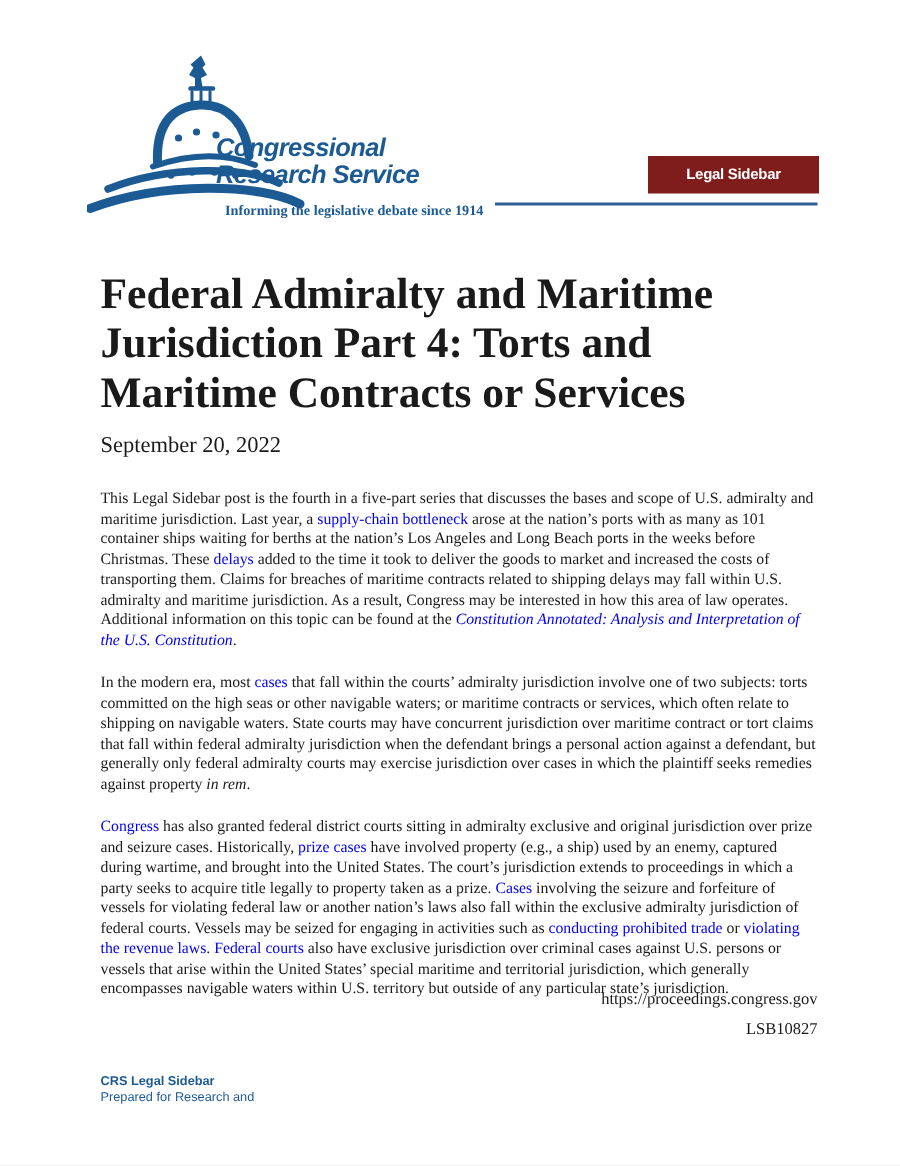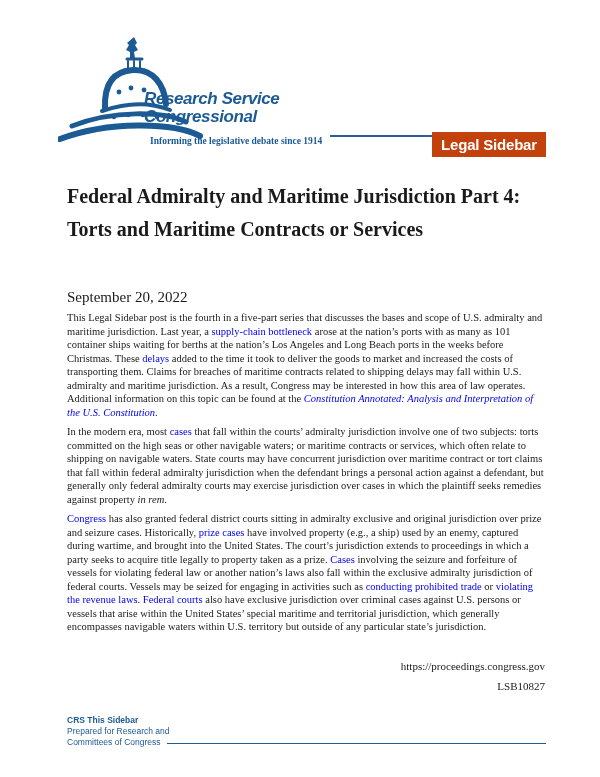--- a/index.html
+++ b/index.html
@@ -16,31 +16,31 @@
   
   .dome { position:absolute; left:58px; top:34px; width:146px; height:110px; }
   .wordmark { position:absolute; left:144px; top:90px; color:#1C5A94;
     font-family:"Liberation Sans", sans-serif; font-style:italic; font-weight:800;
     font-size:17px; line-height:18px; letter-spacing:-0.4px; }
   .tagline { position:absolute; left:150px; top:136px; color:#1C5A94;
     font-family:Liberation Serif, serif; font-weight:700; font-size:9.5px; }
   .header-rule { position:absolute; left:330px; top:135px; width:215px; height:2px;
     background:#2d5f93; }
   .badge { position:absolute; left:432px; top:104px; width:114px; height:25px;
-    background:#c2410c; color:#ffffff; text-align:center; line-height:25px;
-    font-family:"Liberation Sans", sans-serif; font-weight:800; font-size:15px;
-    letter-spacing:-0.2px;margin-top:28px; }
+    background:#7f1d1d; color:#ffffff; text-align:center; line-height:25px;
+    font-family:"Liberation Sans", sans-serif; font-weight:800; font-size:10px;
+    letter-spacing:-0.2px; }
   
   .doc-title { position:absolute; left:67px; top:180px; width:492px;
-    font-size:20px; line-height:33px; font-weight:700; }
+    font-size:29px; line-height:33px; font-weight:700; }
   .doc-date { position:absolute; left:67px; top:289px; font-size:15px; }
   
   .body { position:absolute; left:67px; top:311px; width:479px;
     font-size:10.5px; line-height:13.5px; }
-  .body p { margin:0 0 6px 0; }
+  .body p { margin:15px 0 6px 0; }
   .link { color:#0000EE; text-decoration:none; }
   .italic { font-style:italic; }
   
   .footer-right { position:absolute; right:55px; top:657px; text-align:right;
     font-size:11px; line-height:19.5px; }
   .footer-right .org { font-weight:700; font-size:11.5px; }
   
   .footer-left { position:absolute; left:67px; top:715px; width:479px;
     font-family:"Liberation Sans", sans-serif; font-size:8.5px; line-height:11px;
     color:#1C5A94; }
@@ -72,22 +72,22 @@
     <circle cx="56" cy="83" r="2.2" fill="#1C5A94" stroke="none"></circle>
     <circle cx="70" cy="81" r="2.2" fill="#1C5A94" stroke="none"></circle>
     <circle cx="85" cy="81" r="2.2" fill="#1C5A94" stroke="none"></circle>
     <circle cx="99" cy="83" r="2.2" fill="#1C5A94" stroke="none"></circle>
 
     <path d="M14 92 C55 76 105 77 128 88" stroke-width="5"></path>
     <path d="M2 105 C50 87 115 88 142 102" stroke-width="6"></path>
   </svg>
 
   <div class="wordmark">
+    <div>Congressional</div>
     <div>Research Service</div>
-    <div>Congressional</div>
   </div>
 
   <div class="tagline">Informing the legislative debate since 1914</div>
   <div class="header-rule"></div>
 
   <div class="badge">Legal Sidebar</div>
 
   <h1 class="doc-title">Federal Admiralty and Maritime Jurisdiction Part 4: Torts and Maritime Contracts or Services</h1>
   <div class="doc-date">September 20, 2022</div>
 
@@ -96,21 +96,17 @@
     <p><span>In the modern era, most </span><a href="#" class="link">cases</a><span> that fall within the courts’ admiralty jurisdiction involve one of two subjects: torts committed on the high seas or other navigable waters; or maritime contracts or services, which often relate to shipping on navigable waters. State courts may have concurrent jurisdiction over maritime contract or tort claims that fall within federal admiralty jurisdiction when the defendant brings a personal action against a defendant, but generally only federal admiralty courts may exercise jurisdiction over cases in which the plaintiff seeks remedies against property </span><span class="italic">in rem</span><span>.</span></p>
     <p><a href="#" class="link">Congress</a><span> has also granted federal district courts sitting in admiralty exclusive and original jurisdiction over prize and seizure cases. Historically, </span><a href="#" class="link">prize cases</a><span> have involved property (e.g., a ship) used by an enemy, captured during wartime, and brought into the United States. The court’s jurisdiction extends to proceedings in which a party seeks to acquire title legally to property taken as a prize. </span><a href="#" class="link">Cases</a><span> involving the seizure and forfeiture of vessels for violating federal law or another nation’s laws also fall within the exclusive admiralty jurisdiction of federal courts. Vessels may be seized for engaging in activities such as </span><a href="#" class="link">conducting prohibited trade</a><span> or </span><a href="#" class="link">violating the revenue laws</a><span>. </span><a href="#" class="link">Federal courts</a><span> also have exclusive jurisdiction over criminal cases against U.S. persons or vessels that arise within the United States’ special maritime and territorial jurisdiction, which generally encompasses navigable waters within U.S. territory but outside of any particular state’s jurisdiction.</span></p>
   </div>
 
   <div class="footer-right">
     <div>https://proceedings.congress.gov</div>
     <div>LSB10827</div>
   </div>
 
   <div class="footer-left">
-    <div class="product">CRS This Sidebar</div>
+    <div class="product">CRS Legal Sidebar</div>
     <div>Prepared for Research and</div>
-    <div class="row">
-      <span>Committees of Congress</span>
-      <span class="rule"></span>
-    </div>
   </div>
 
 </div>
 
 </body></html>

